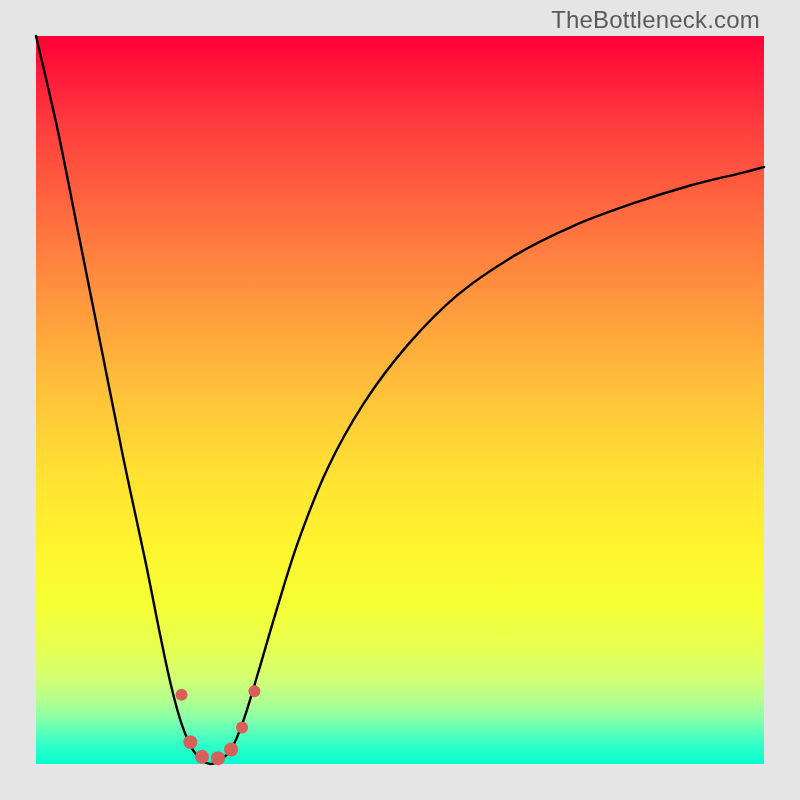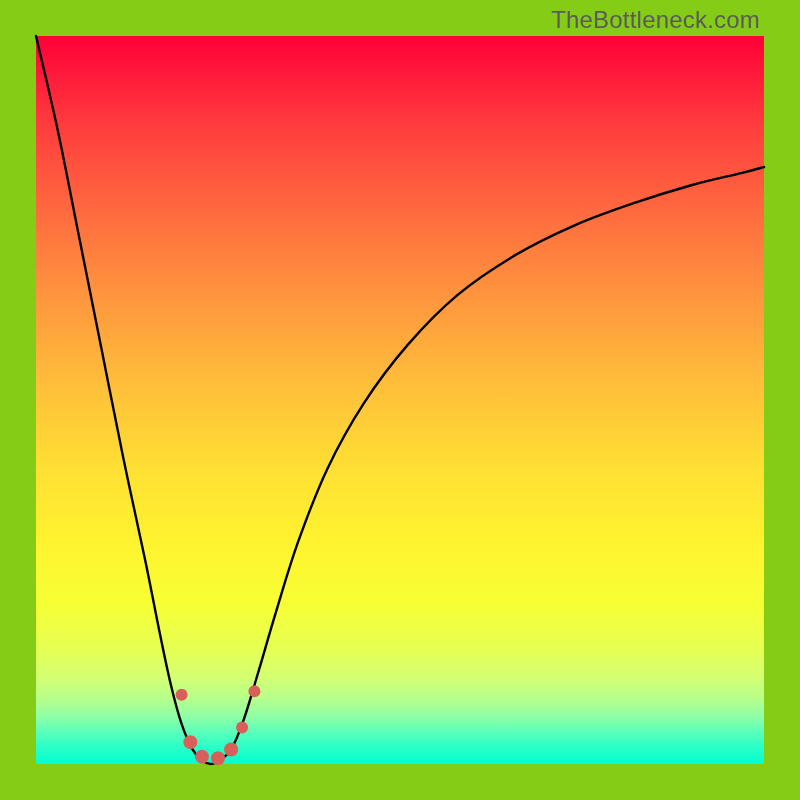--- a/index.html
+++ b/index.html
@@ -9,21 +9,21 @@
     height: 800px;
     background: #000000;
     overflow: hidden;
   }
   .frame {
     position: absolute;
     top: 0;
     left: 0;
     width: 800px;
     height: 800px;
-    background: #84cc16;
+    background: #e5e5e5;
   }
   .plot-area {
     position: absolute;
     left: 36px;
     top: 36px;
     width: 728px;
     height: 728px;
     background: linear-gradient(to bottom,
       #ff0037 0%,
       #ff3b3e 12%,

